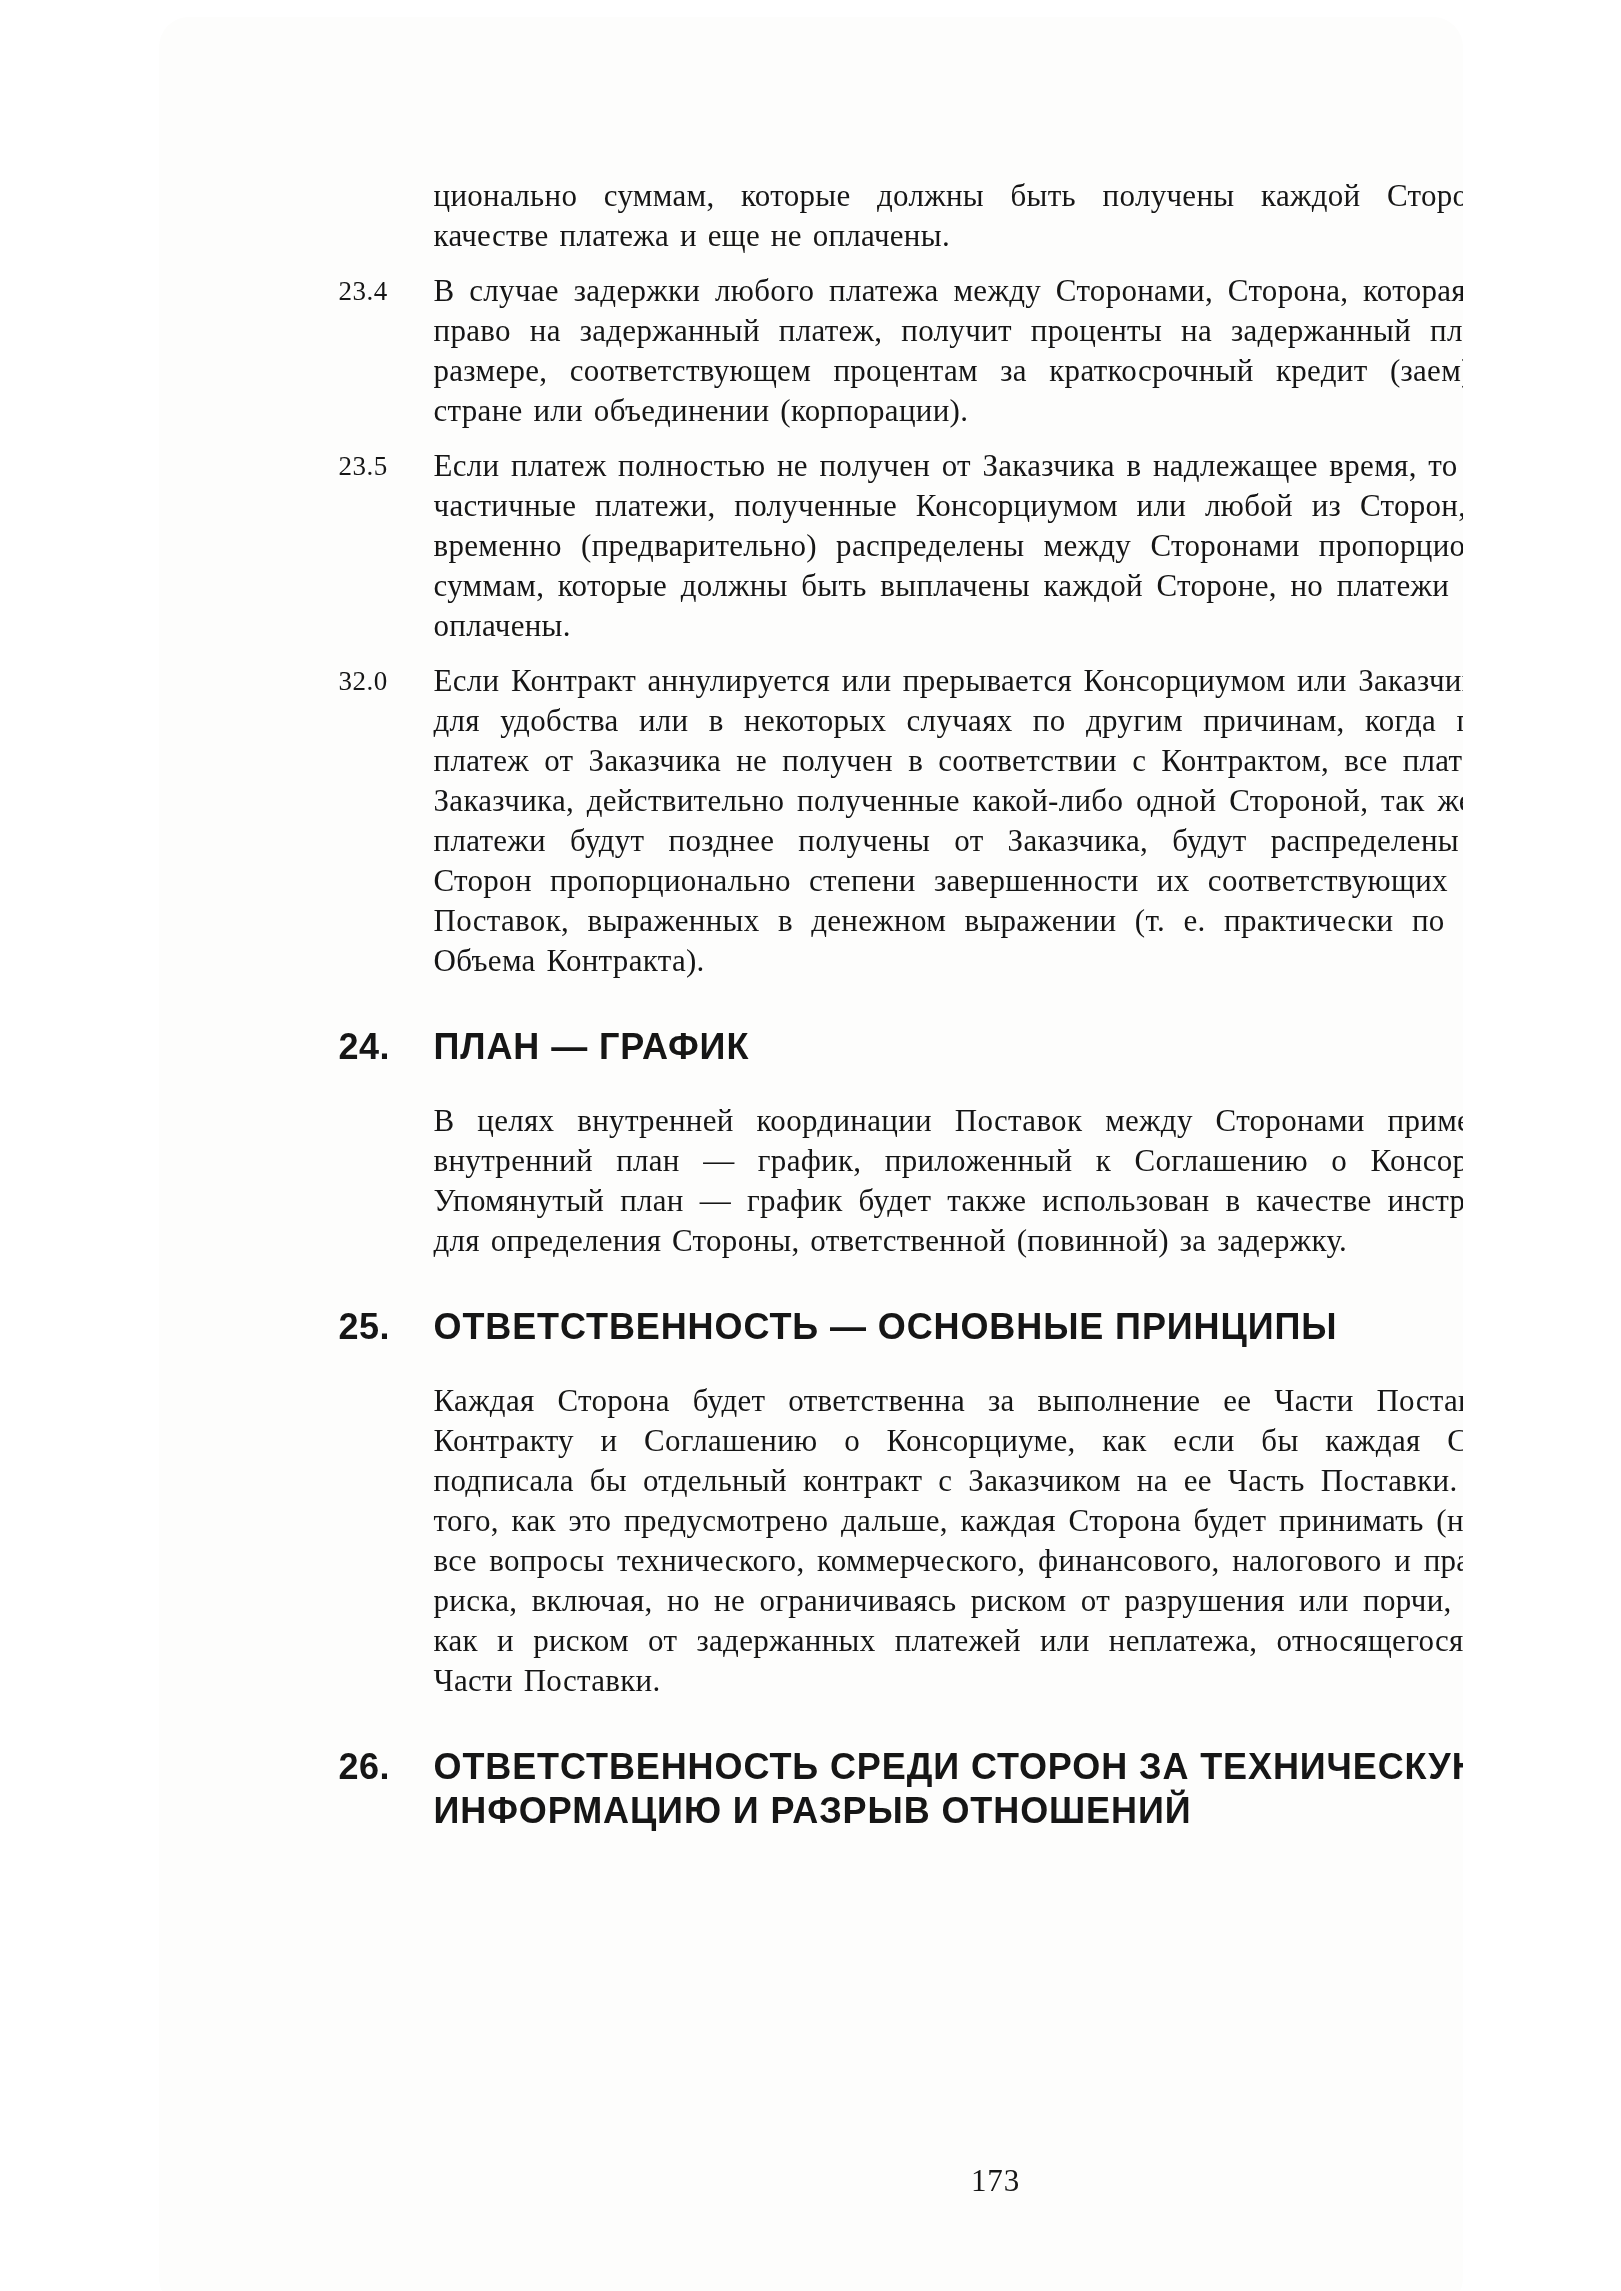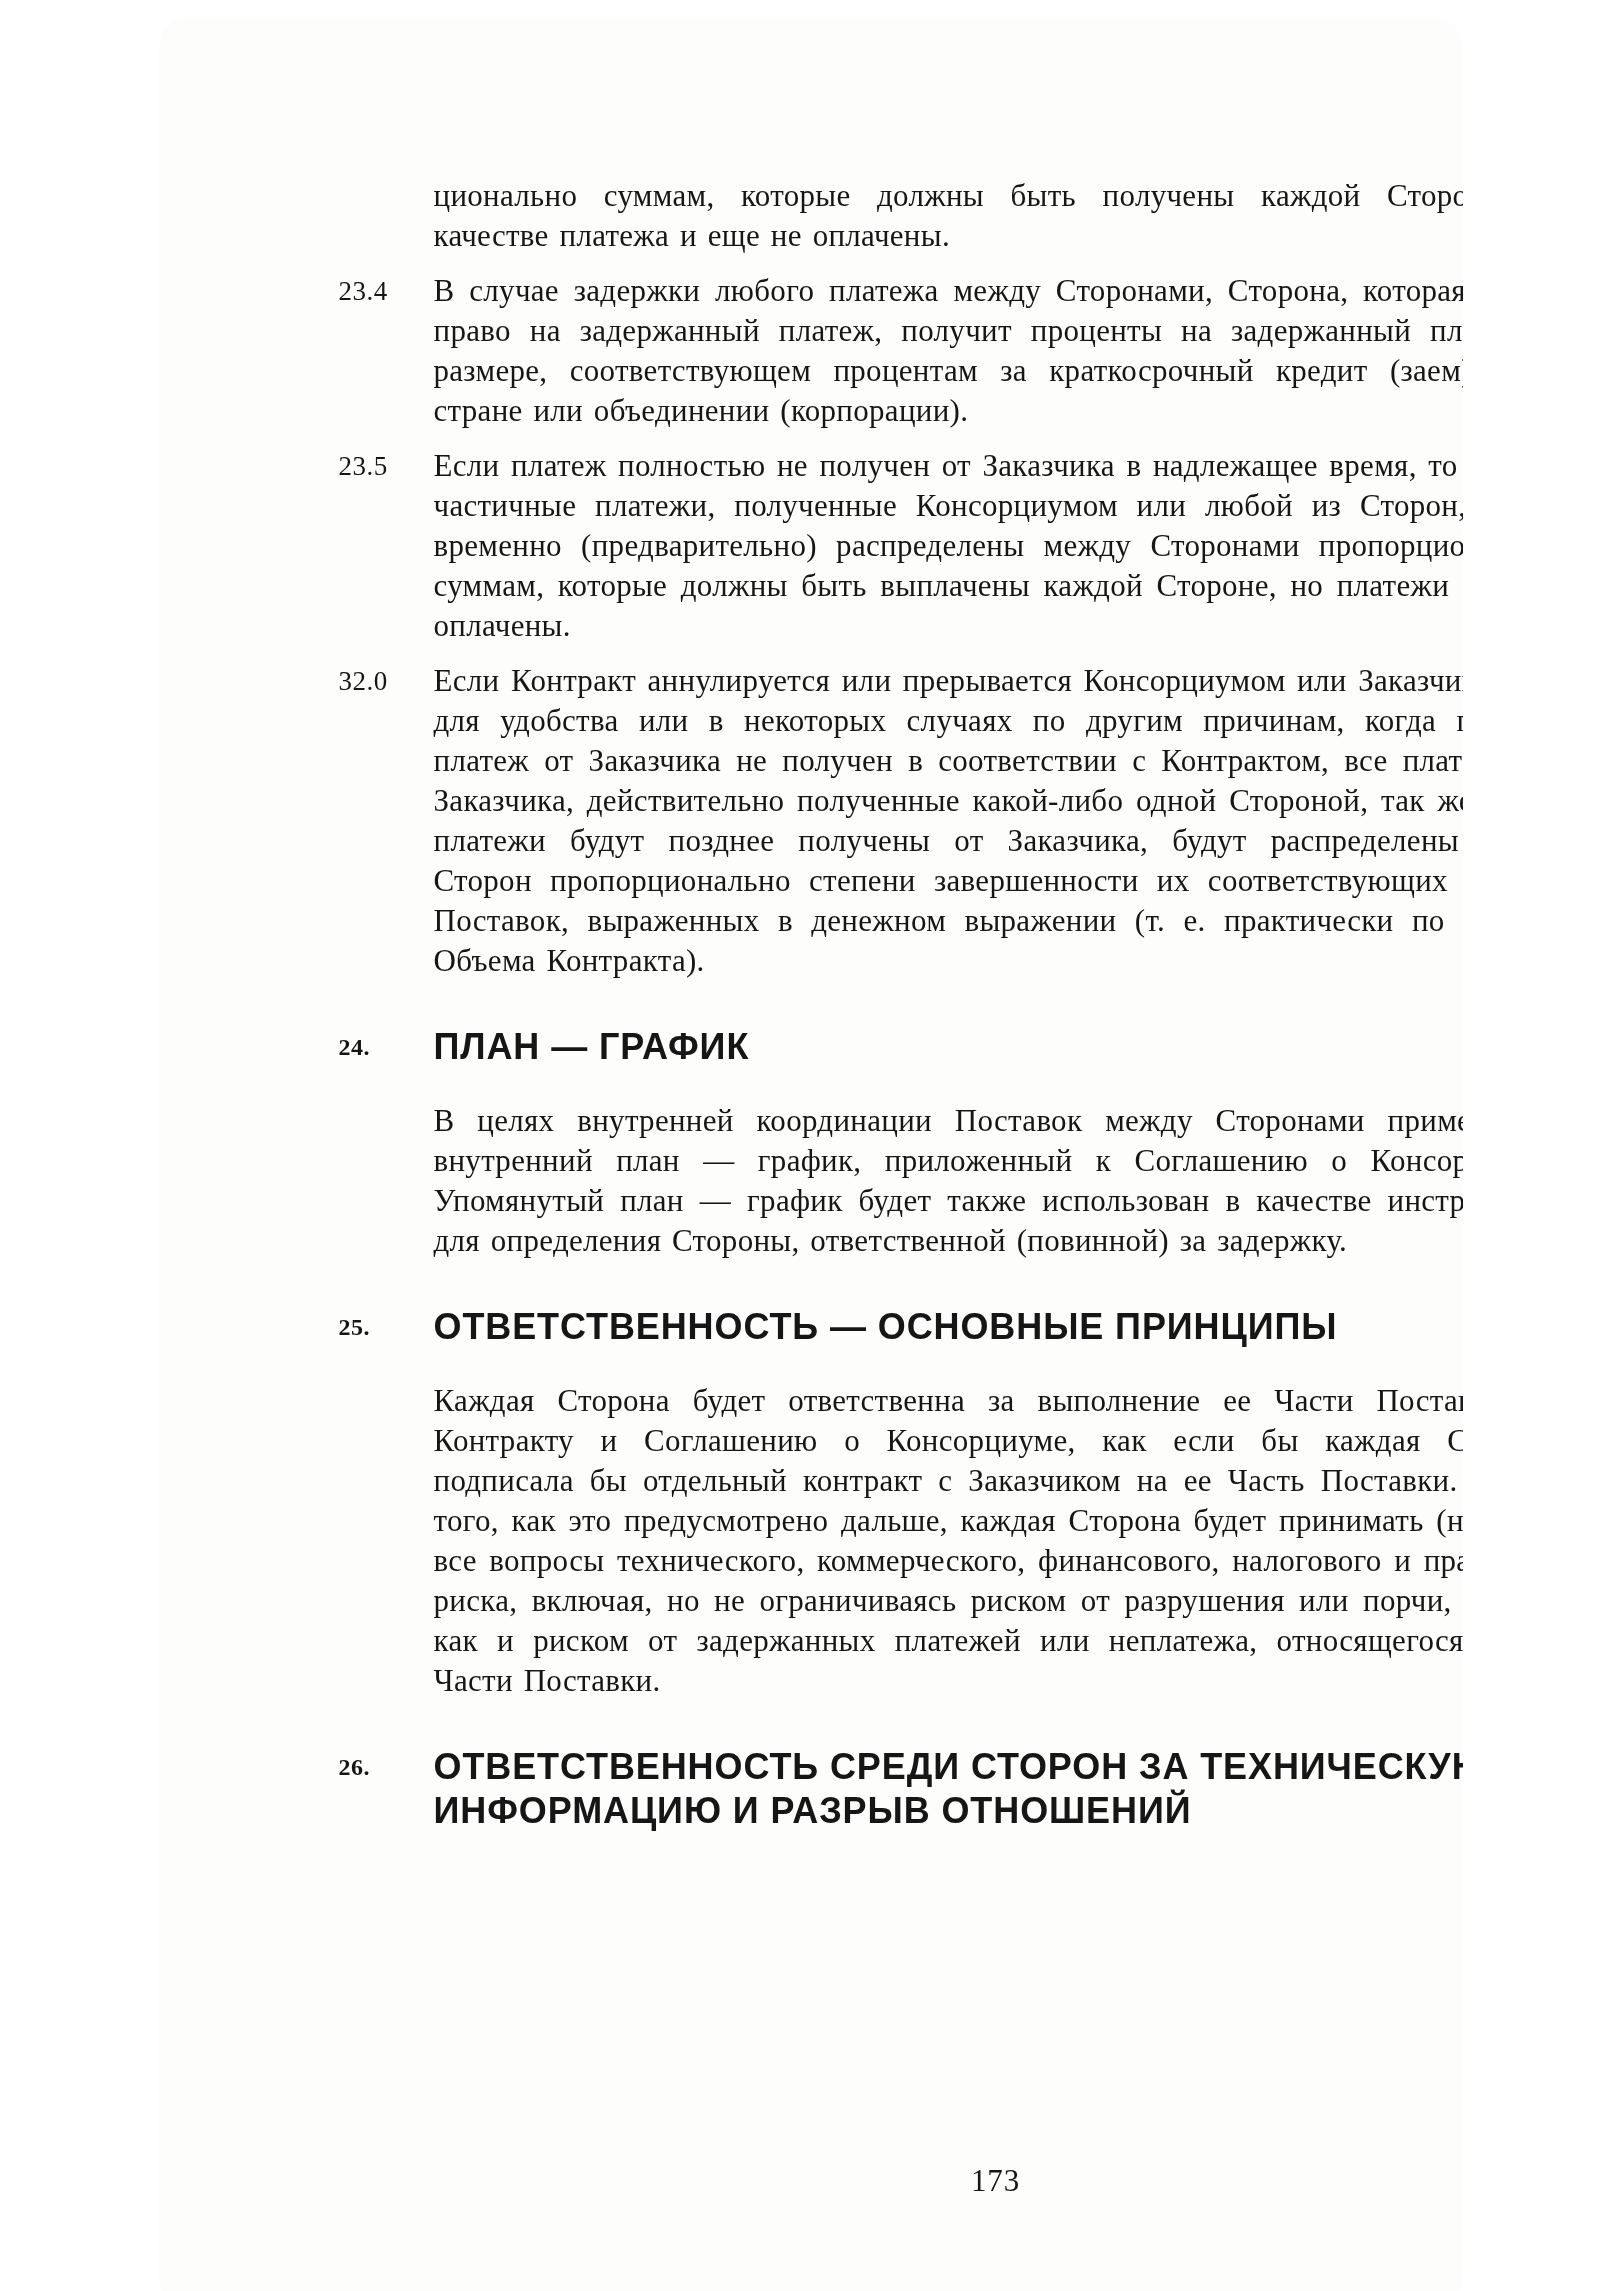--- a/index.html
+++ b/index.html
@@ -42,23 +42,23 @@
     line-height: 40px;
     text-align: justify;
     letter-spacing: 0.3px;
     word-spacing: 2.8px;
   }
   .heading-row {
     margin-top: 44px;
     margin-bottom: 32px;
   }
   .heading-row .num {
-    font-family: Liberation Serif, serif;
+    font-family: Liberation Sans, sans-serif;
     font-weight: bold;
-    font-size: 24px;
+    font-size: 36px;
     line-height: 44px;
   }
   .heading {
     margin: 0;
     flex: 1 1 auto;
     font-family: "Liberation Sans", sans-serif;
     font-weight: bold;
     font-size: 36px;
     line-height: 44px;
     letter-spacing: 0.9px;

